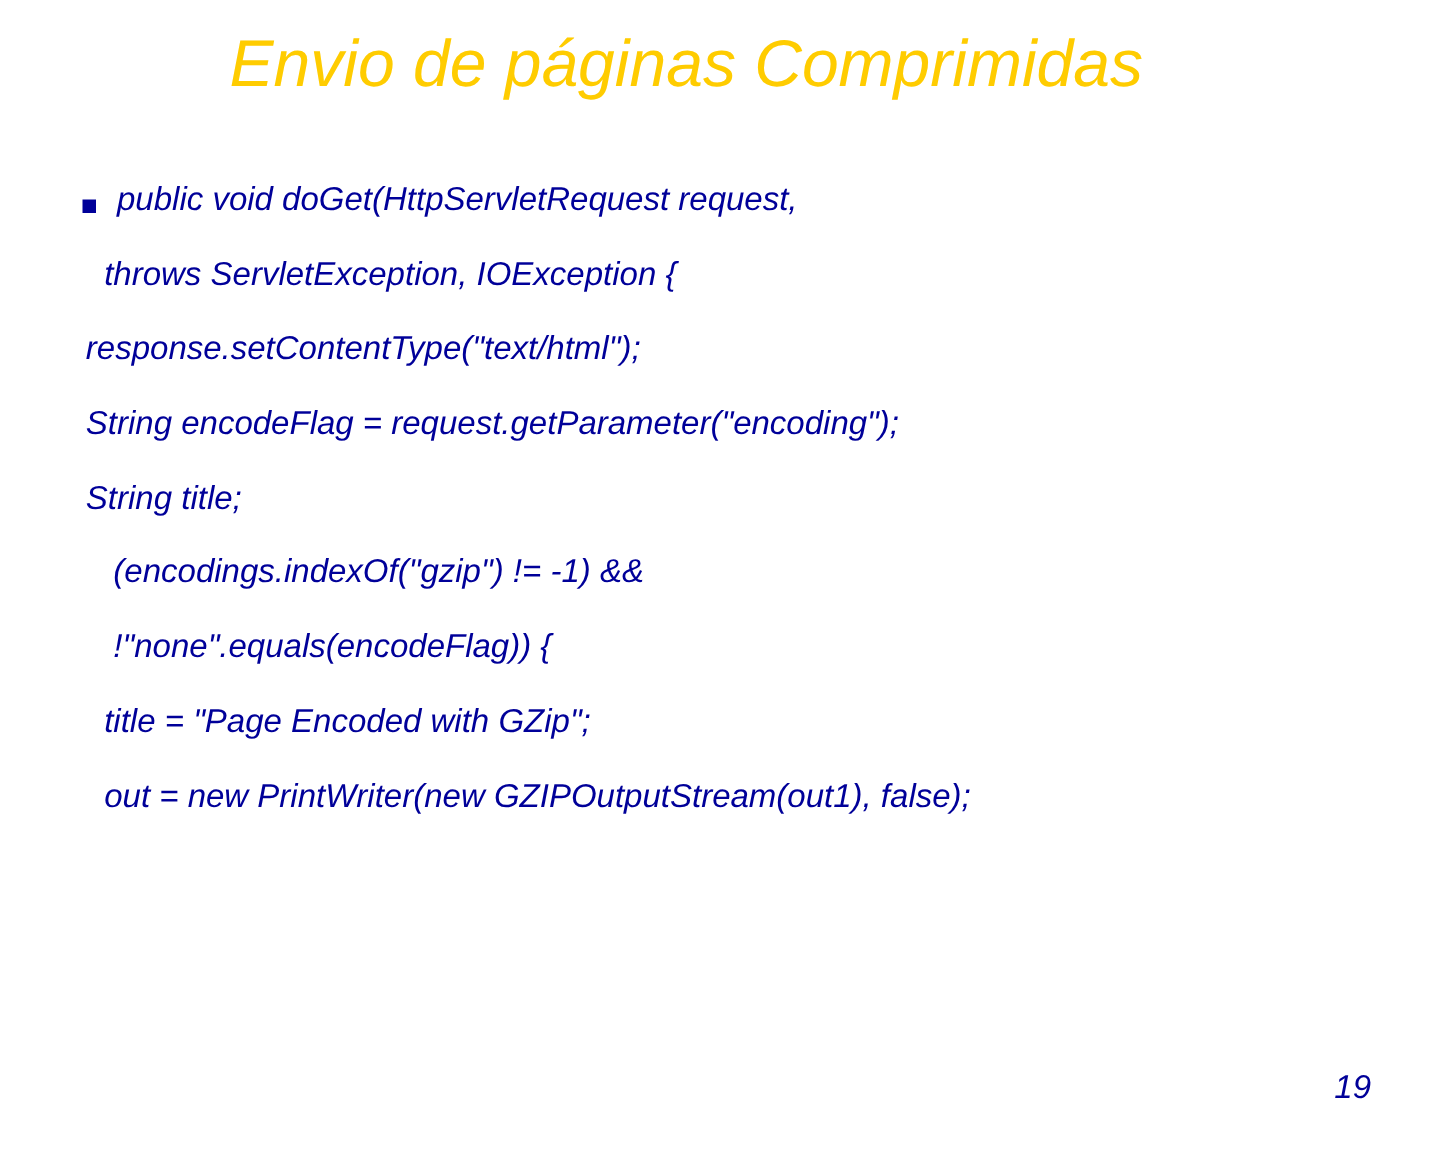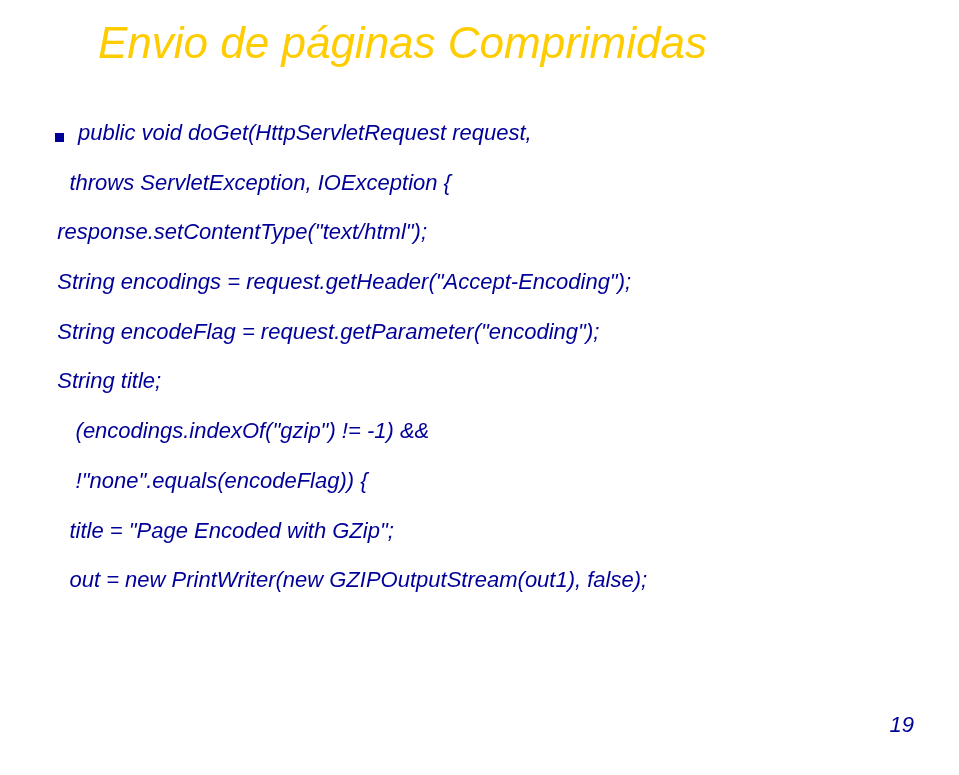--- a/index.html
+++ b/index.html
@@ -16,21 +16,21 @@
     height: 100%;
     padding: 18px 45px 30px 45px;
     position: relative;
   }
   .title {
     color: #ffcc00;
     font-size: 44px;
     font-style: italic;
     font-weight: normal;
     margin-bottom: 28px;
-    margin-left: 53px;
+    margin-left: 108px;
   }
   .code {
     color: #000099;
     font-size: 22px;
     font-style: italic;
     line-height: 1.13;
     font-family: Arial, Helvetica, sans-serif;
     white-space: pre;
   }
   .bullet-line {
@@ -60,21 +60,20 @@
 </head>
 <body>
 
 <div class="slide">
   <h1 class="title">Envio de páginas Comprimidas</h1>
 
   <div class="code">
 <div class="bullet-line"><span class="bullet-dot"></span><span>public void doGet(HttpServletRequest request,</span></div>
 <span class="line">    throws ServletException, IOException {</span>
 <span class="line">  response.setContentType("text/html");</span>
-<span class="line">  String encodings = request.getHeader("Accept-Encoding");</span>
 <span class="line">  String encodeFlag = request.getParameter("encoding");</span>
 <span class="line">  String title;</span>
 <span class="line">     (encodings.indexOf("gzip") != -1) &amp;&amp;</span>
 <span class="line">     !"none".equals(encodeFlag)) {</span>
 <span class="line">    title = "Page Encoded with GZip";</span>
 <span class="line">    out = new PrintWriter(new GZIPOutputStream(out1), false);</span>
 
 
 
 

